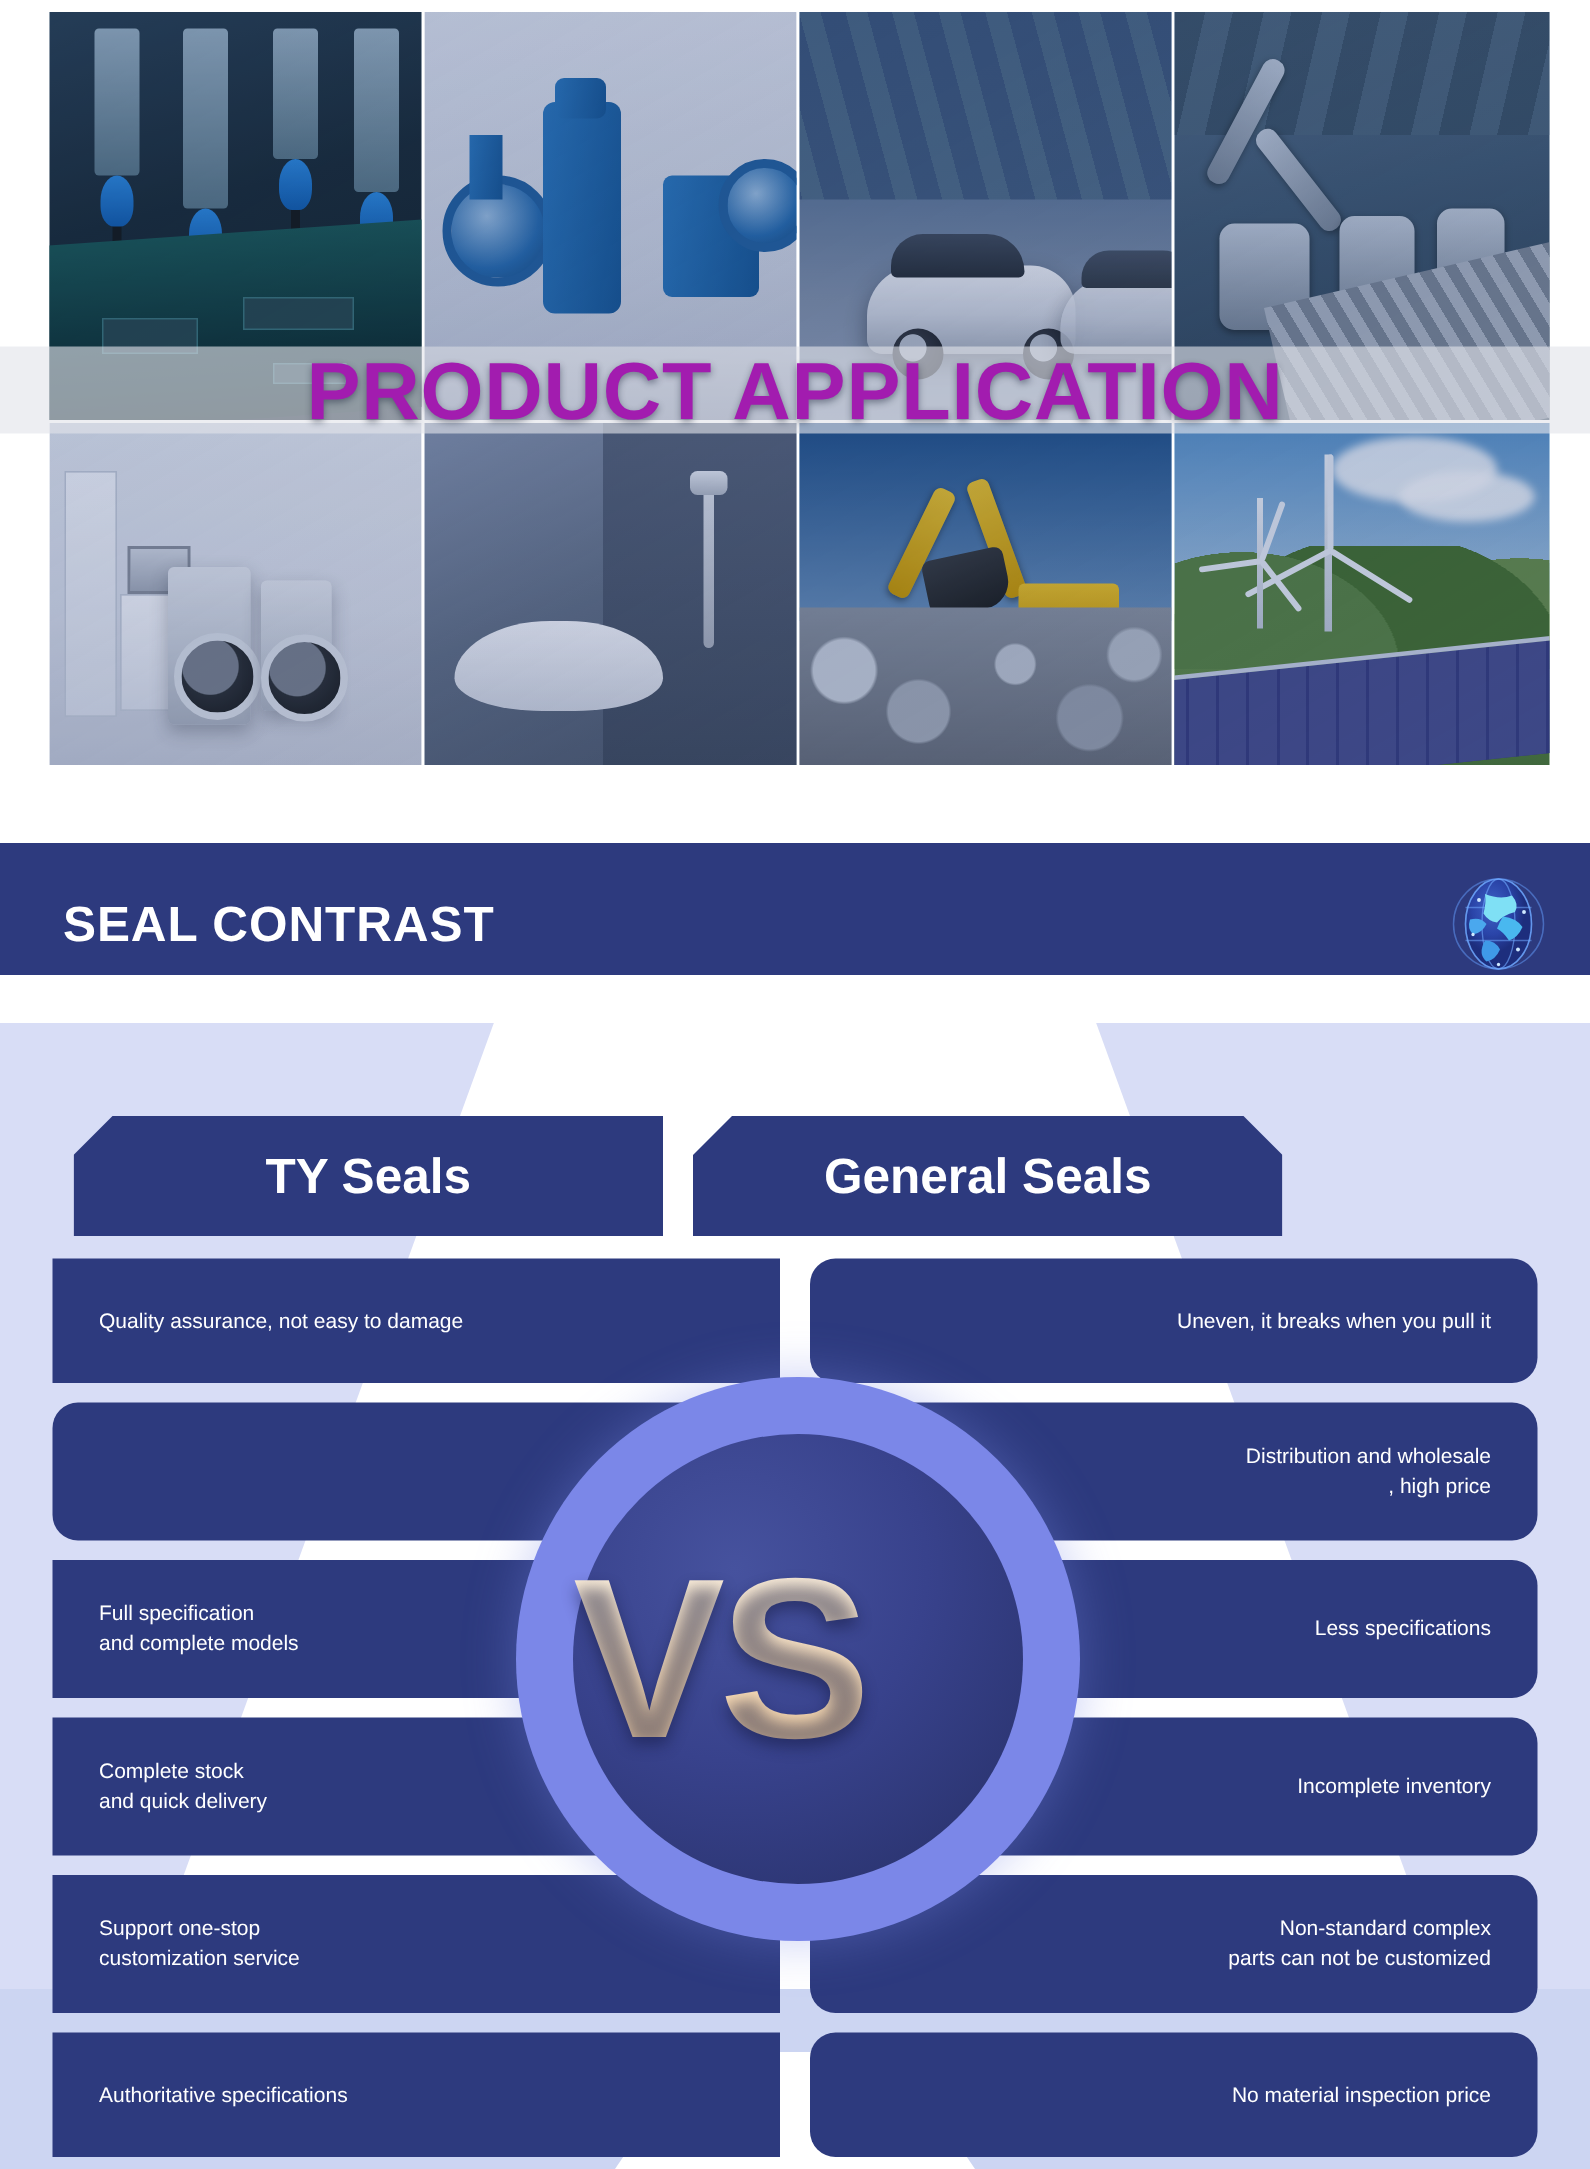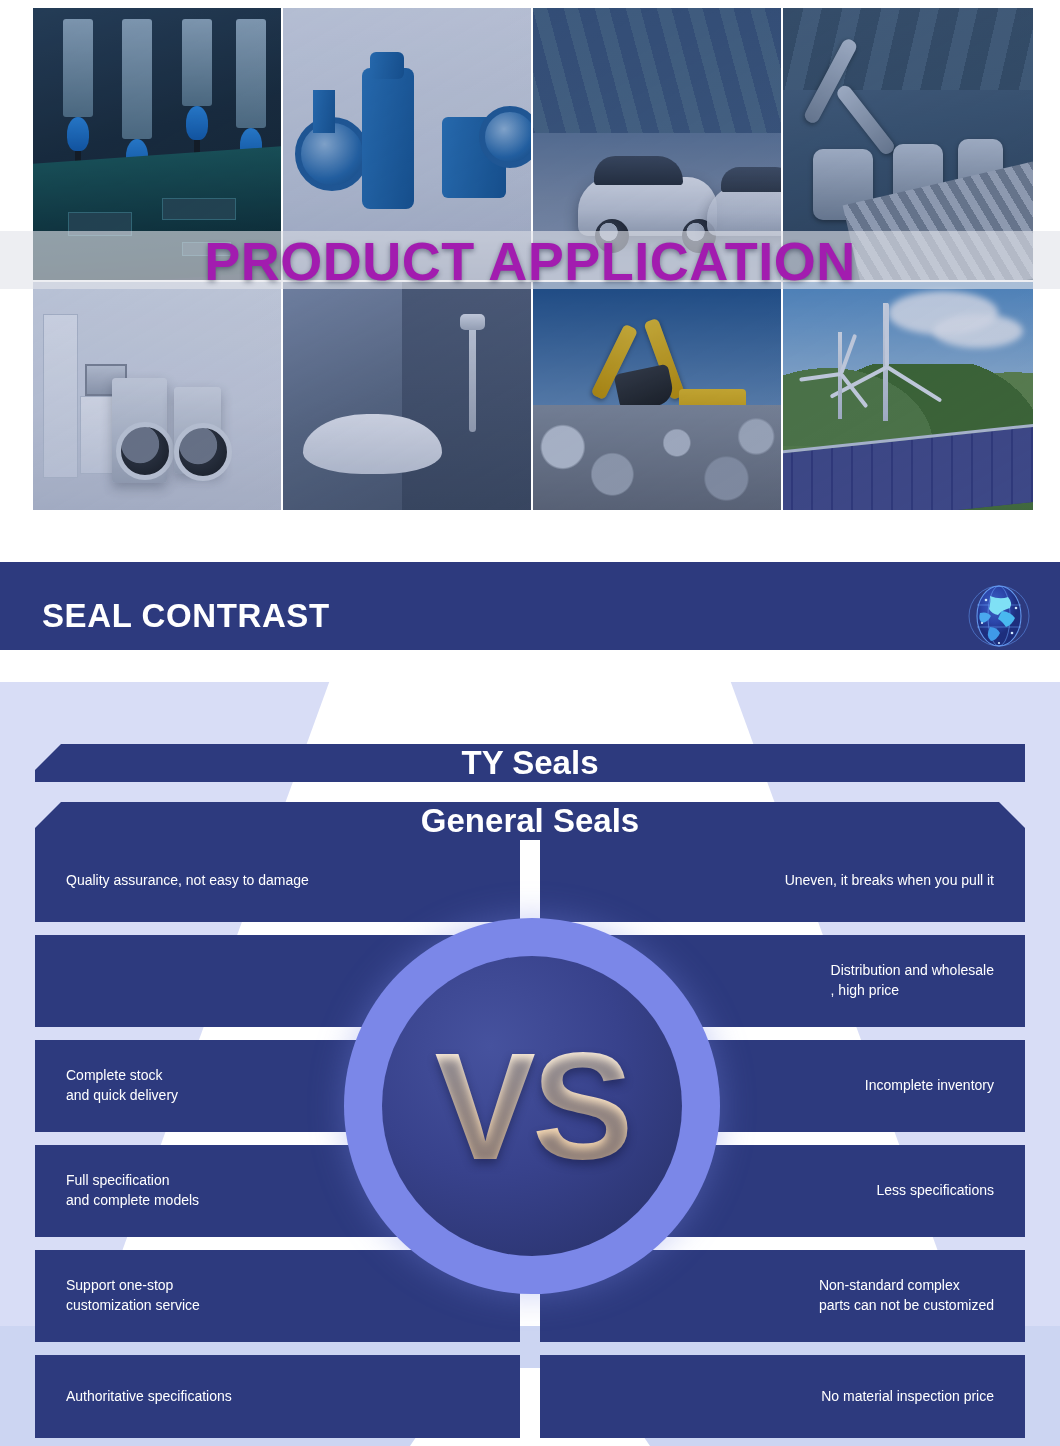--- a/index.html
+++ b/index.html
@@ -262,22 +262,22 @@
     width:240px; height:78px; background:#ffffff;
     clip-path:polygon(22% 0%, 78% 0%, 100% 100%, 0% 100%);
   }
 
   .table {
     position:absolute; left:0; top:0; width:1060px; height:796px;
   }
 
   
   .tabs {
-    position:absolute; left:35px; top:94px; width:990px; height:80px;
-    display:flex; gap:20px;flex-direction:column;
+    position:absolute; left:49px; top:94px; width:806px; height:80px;
+    display:flex; gap:20px;
   }
   .tab {
     flex:1; background:#2d3a7e; color:#ffffff;
     display:flex; align-items:center; justify-content:center;
     font-size:33px; font-weight:700;
   }
   .tab-left  { clip-path:polygon(26px 0, 100% 0, 100% 100%, 0 100%, 0 26px); }
   .tab-right { clip-path:polygon(26px 0, calc(100% - 26px) 0, 100% 26px, 100% 100%, 0 100%, 0 26px); }
 
   
@@ -286,36 +286,36 @@
   }
   .row {
     display:flex; gap:20px; margin-bottom:13px;
   }
   .cell {
     flex:1; background:#2d3a7e; color:#ffffff;
     min-height:83px; display:flex; align-items:center;
     font-size:14px; line-height:1.42; font-weight:400;
   }
   .cell.left  { padding:10px 20px 10px 31px; justify-content:flex-start; text-align:left; }
-  .cell.right { padding:10px 31px 10px 20px; justify-content:flex-end;  text-align:left; }
+  .cell.right { padding:10px 31px 10px 20px; justify-content:flex-end;  text-align:right;border-radius:17px; }
   .row.tall .cell { min-height:92px; }
 
   
   .vs {
     position:absolute; left:344px; top:918px; width:376px; height:376px;
     border-radius:50%;
     background:#7b87e8;
     display:flex; align-items:center; justify-content:center;
     z-index:9;
     box-shadow:0 0 34px rgba(120,135,230,.40);
   }
   .vs-inner {
     width:300px; height:300px; border-radius:50%;
     background:radial-gradient(circle at 36% 30%, #46529e 0%, #38428c 45%, #262f66 100%);
-    display:flex; align-items:center; justify-content:center;
+    display:flex; align-items:center; 
   }
   .vs-text {
     font-size:152px; font-weight:700; letter-spacing:-4px;
     color:#fbe2c2;
     background:linear-gradient(180deg,#fdf4e6 0%,#fbe0bd 55%,#f7d2a4 100%);
     -webkit-background-clip:text; background-clip:text;
     -webkit-text-fill-color:transparent;
     text-shadow:0 5px 10px rgba(15,20,55,.45);
     line-height:1;
   }
@@ -466,27 +466,27 @@
       <div class="row">
         <div class="cell left">Quality assurance, not easy to damage</div>
         <div class="cell right">Uneven, it breaks when you pull it</div>
       </div>
 
       <div class="row tall">
         <div class="cell right">Distribution and wholesale<br>, high price</div>
       </div>
 
       <div class="row tall">
+        <div class="cell left">Full specification<br>and complete models</div>
+        <div class="cell right">Less specifications</div>
+      </div>
+
+      <div class="row tall">
         <div class="cell left">Complete stock<br>and quick delivery</div>
         <div class="cell right">Incomplete inventory</div>
-      </div>
-
-      <div class="row tall">
-        <div class="cell left">Full specification<br>and complete models</div>
-        <div class="cell right">Less specifications</div>
       </div>
 
       <div class="row tall">
         <div class="cell left">Support one-stop<br>customization service</div>
         <div class="cell right">Non-standard complex<br>parts can not be customized</div>
       </div>
 
       <div class="row">
         <div class="cell left">Authoritative specifications</div>
         <div class="cell right">No material inspection price</div>

